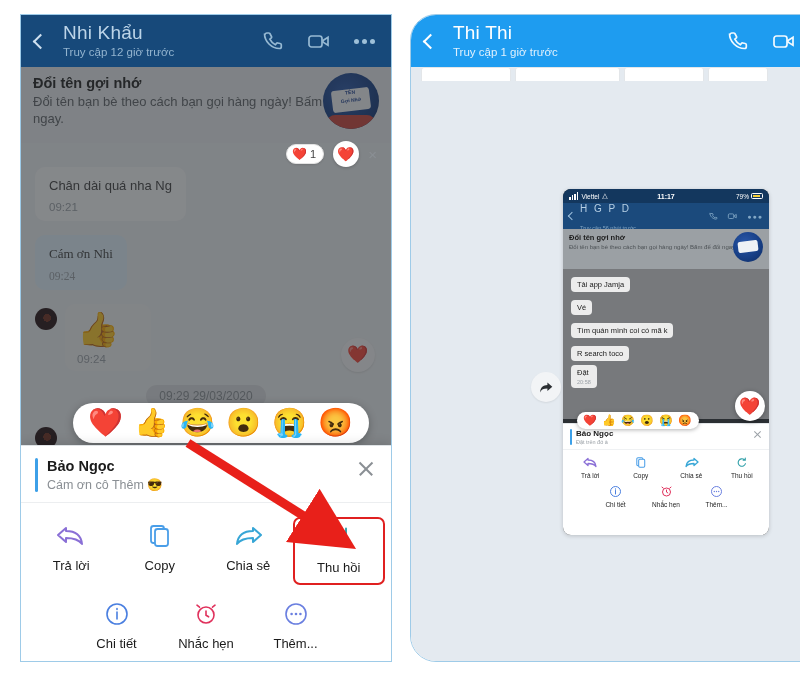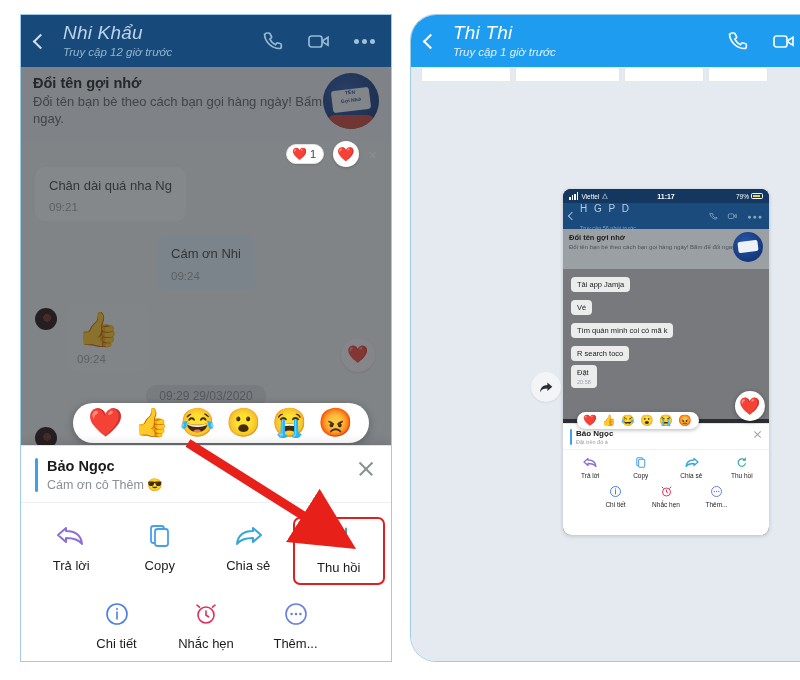--- a/index.html
+++ b/index.html
@@ -11,21 +11,21 @@
   }
   #root { position: relative; width: 800px; height: 680px; background:#fff; }
 
   
   .panel { position: absolute; background: #fff; overflow: hidden; }
   .panel-border { border: 1px solid #9ecbe8; }
 
   
   #left-panel { left: 20px; top: 14px; width: 372px; height: 648px; }
 
-  .hdr { position: relative; height: 52px; width: 100%; display:flex; align-items:center;font-style:italic; }
+  .hdr { position: relative; height: 52px; width: 100%; display:flex; align-items:center; }
   .hdr-left  { background: #17497a; }
   .hdr-right { background: #1e9cf0; }
 
   .hdr-back { width: 38px; display:flex; align-items:center; justify-content:center; flex:0 0 auto; }
   .chev { width: 11px; height: 11px; border-left: 2.2px solid #cfe0ef; border-bottom: 2.2px solid #cfe0ef; transform: rotate(45deg); }
   .hdr-right .chev { border-color:#ffffff; }
 
   .hdr-titles { flex: 1 1 auto; line-height: 1.15; padding-left: 4px; }
   .hdr-name { font-size: 19px; color: #bcd4e8; font-weight: 400; letter-spacing:.2px; }
   .hdr-right .hdr-name { color: #ffffff; }
@@ -57,21 +57,21 @@
   
   .promo-react { position:absolute; right: 14px; top: 74px; display:flex; align-items:center; gap:9px; z-index:6; }
   .rc-pill { display:flex; align-items:center; gap:3px; background:#fff; border:1px solid #e3e3e3; border-radius:12px; padding:2px 7px 2px 5px; box-shadow:0 1px 2px rgba(0,0,0,.12); }
   .rc-pill .cnt { font-size:11px; color:#444; }
   .rc-circle { width:26px; height:26px; border-radius:50%; background:#fff; display:flex; align-items:center; justify-content:center; box-shadow:0 1px 3px rgba(0,0,0,.2); }
   .rc-x { font-size:15px; color:#8a8f94; line-height:1; }
 
   
   .row { display:flex; padding: 0 14px; margin-top: 12px; }
   .row.r-in  { justify-content:flex-start; }
-  .row.r-out { justify-content:center; }
+  .row.r-out { justify-content:flex-start;font-family:Liberation Serif, serif; }
   .bub { border-radius: 10px; padding: 11px 14px 8px 14px; max-width: 70%; }
   .bub-in  { background:#f7f8f9; }
   .bub-out { background:#dff0fb; }
   .bub-txt { font-size: 13px; color:#404040; line-height:1.25; }
   .bub-time { font-size: 11.5px; color:#9aa0a6; margin-top: 7px; }
 
   .avatar { width:22px; height:22px; border-radius:50%; background:#241013; margin-right:8px; flex:0 0 auto; align-self:flex-start; margin-top:4px;
             background-image: radial-gradient(circle at 55% 45%, #6d2a1c 0 22%, transparent 23%); }
 
   .sticker-bub { background:#f0f1f2; border-radius:10px; padding:8px 12px 6px 12px; width:86px; }

